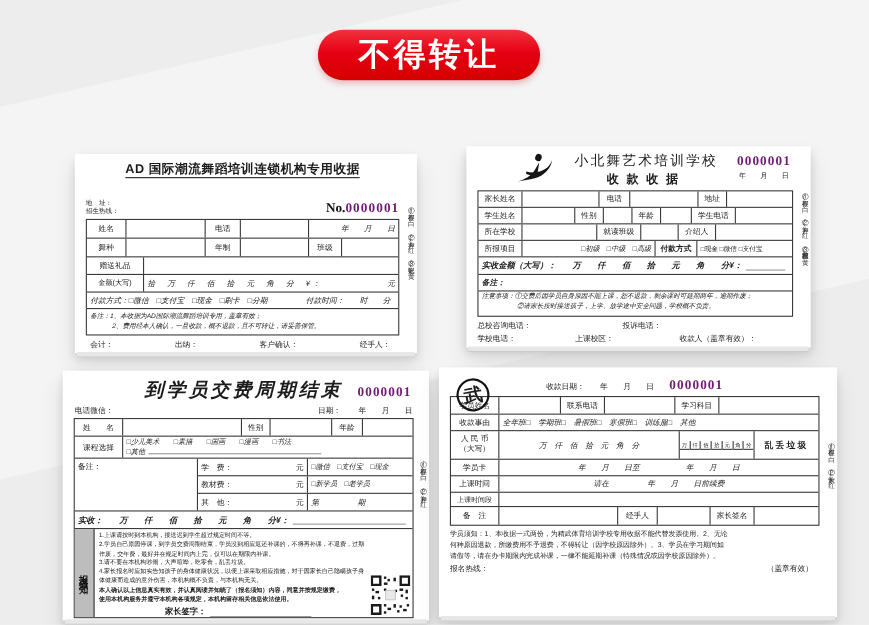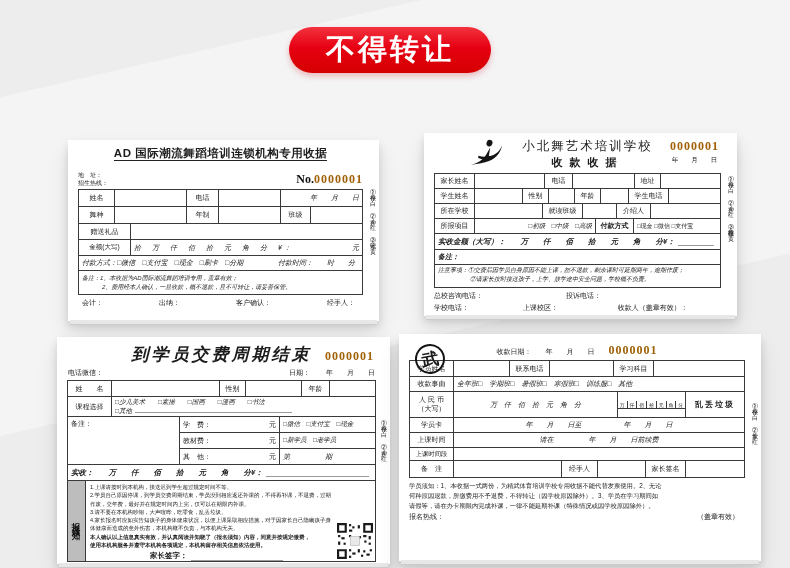--- a/index.html
+++ b/index.html
@@ -52,26 +52,26 @@
   .fc {
     border-right: 1px solid #3a3a3a; padding: 1px 3px;
     display: flex; align-items: center; font-size: 7px; overflow: hidden; white-space: nowrap;
   }
   .fc:last-child { border-right: none; }
   .lab { justify-content: center; text-align: center; }
   .grow { flex: 1 1 auto; font-style: italic; }
   .right { justify-content: flex-end; }
   .center { justify-content: center; }
   .fill-line { flex: 1 1 auto; border-bottom: 1px solid #9a9a9a; height: 72%; margin: 0 3px; }
-  .no-red { color: #a16207; font-family: "Liberation Serif", serif; font-weight: bold; letter-spacing: 1px; }
+  .no-red { color: #701a75; font-family: "Liberation Serif", serif; font-weight: bold; letter-spacing: 1px; }
   .no-prefix { font-family: "Liberation Serif", serif; font-weight: bold; color: #111; }
   
   .r1-title { text-align: center; font-size: 11.5px; font-weight: bold; }
   .r1-title span { border-bottom: 1.5px solid #222; padding-bottom: 1px; letter-spacing: .5px; text-align: center; }
-  .r1-head { display: flex; justify-content: space-between; align-items: flex-end; margin: 10px 0 2px; }
+  .r1-head { display: flex; justify-content: space-between; align-items: flex-end; margin: 20px 0 2px; }
   .r1-addr { font-size: 6px; line-height: 1.35; color: #222; }
   .r1-no { font-size: 12px; }
   .r1-foot { display: flex; justify-content: space-between; font-size: 7px; padding: 3px 8px 0 4px; }
   .note-cell { flex-direction: column; align-items: flex-start; justify-content: center; white-space: normal; }
   .note-cell div { font-size: 6px; line-height: 1.5; }
   .indent1 { text-indent: 20px; }
   
   .r2-head { position: relative; height: 33px; margin-bottom: 2px; }
   .r2-logo { position: absolute; left: 34px; top: 1px; }
   .r2-titles { text-align: center; padding-left: 20px; }

